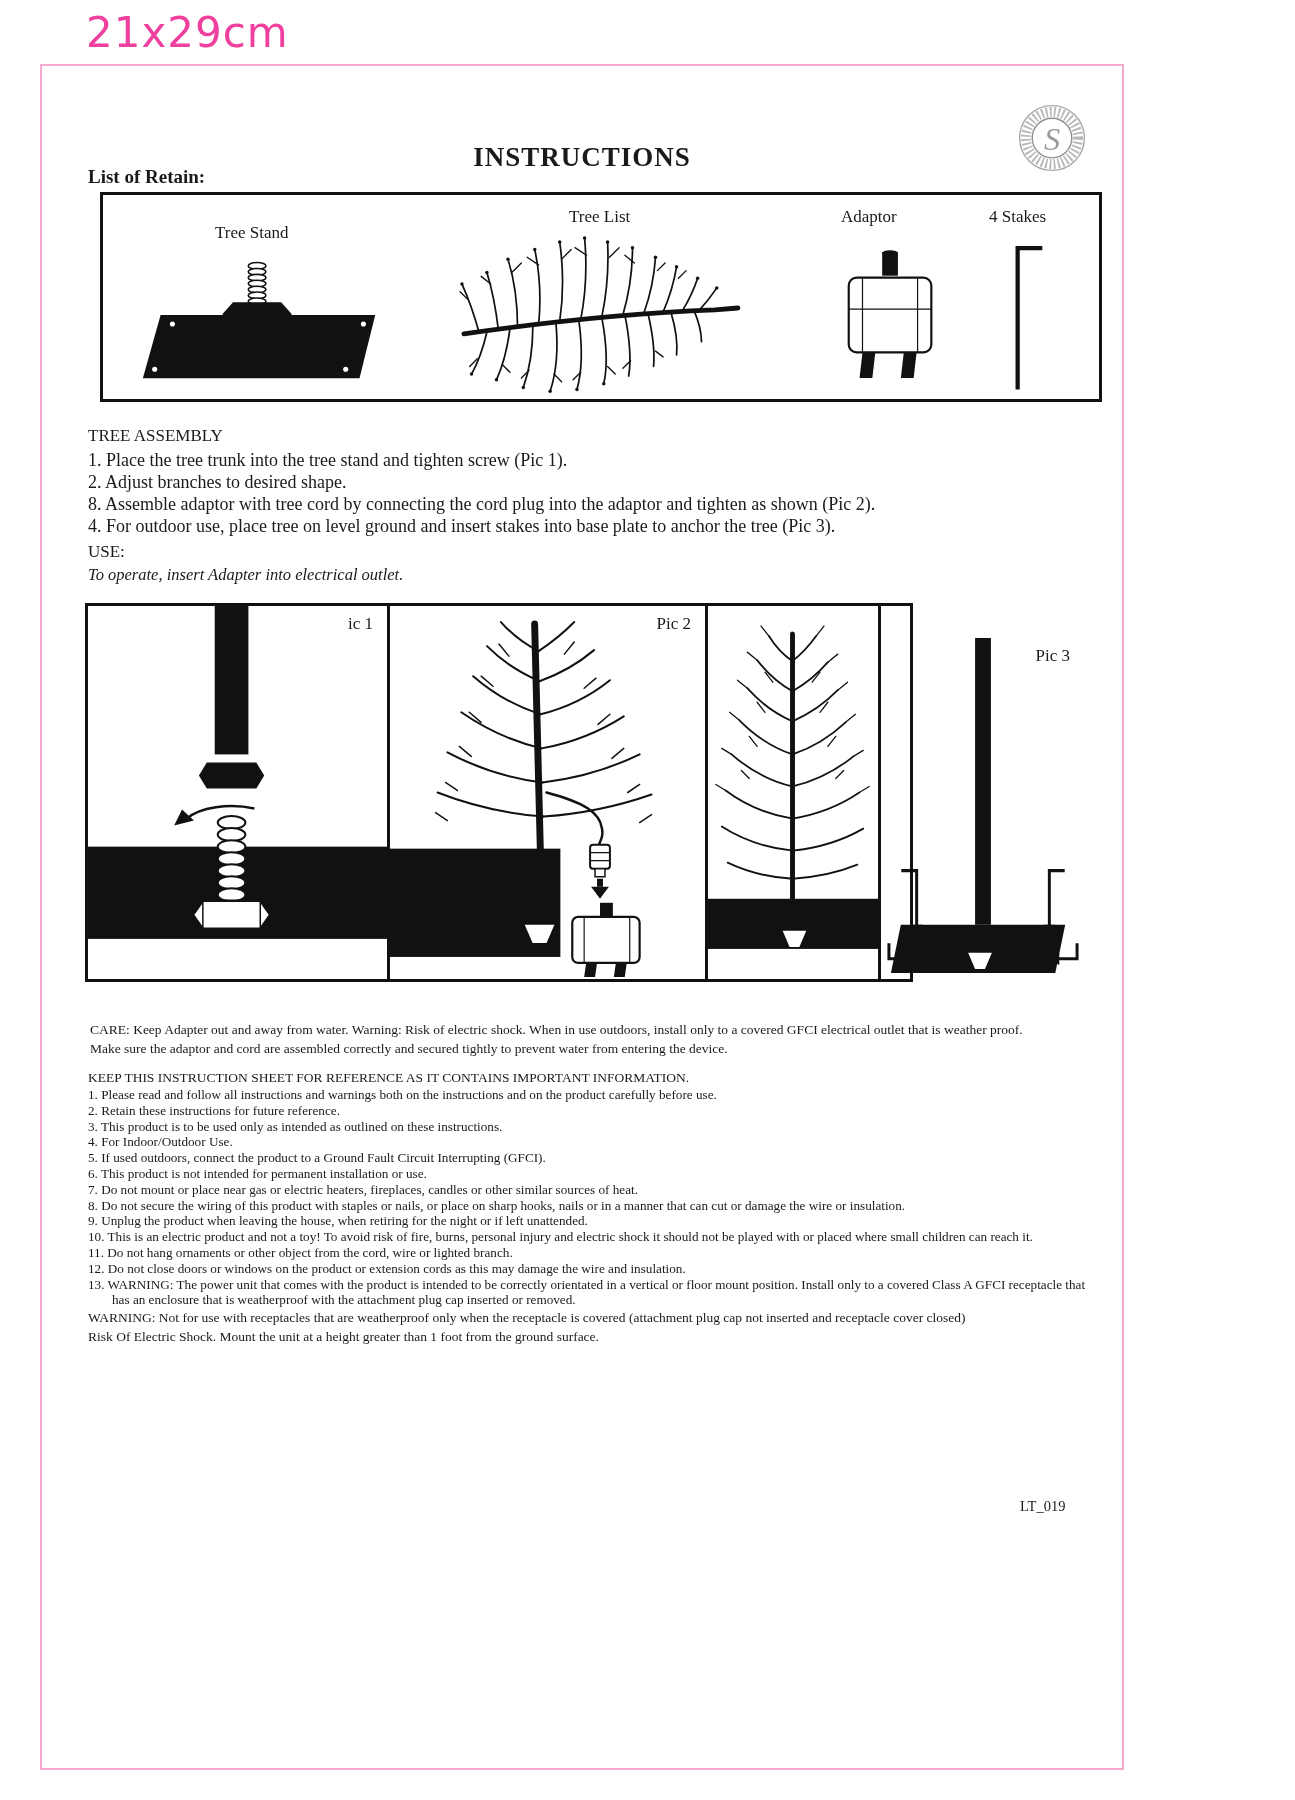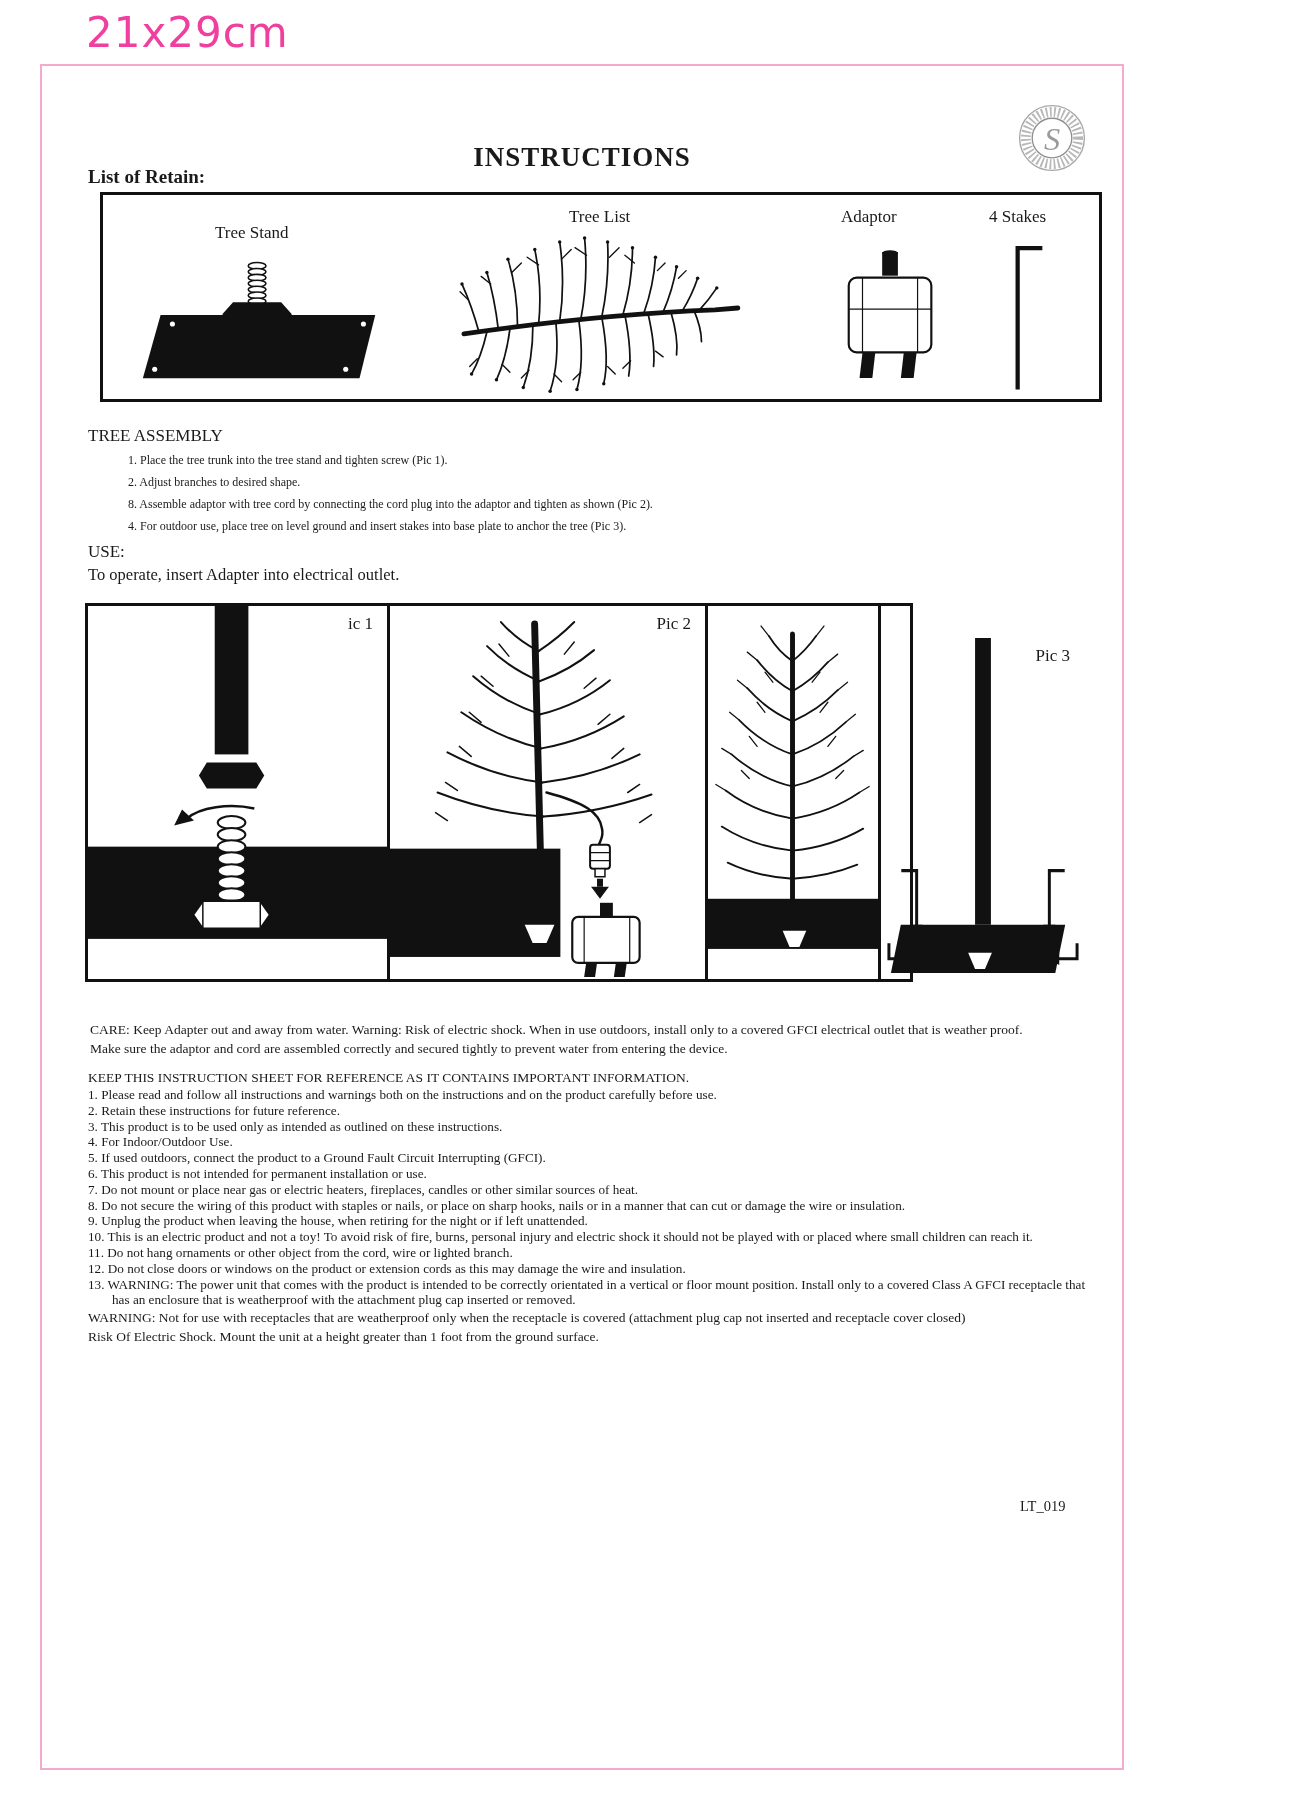--- a/index.html
+++ b/index.html
@@ -12,23 +12,23 @@
   .parts-heading { left:46px; top:100px; font-size:19px; font-weight:bold; }
   .title { left:0; top:76px; width:1080px; text-align:center; font-size:27px; font-weight:bold; letter-spacing:1px; }
   .logo { left:950px; top:36px; width:120px; text-align:center; }
   .brand-name { margin-top:12px; font-size:15px; letter-spacing:3px; color:#8c8c8c; }
 
   .frame { border:3px solid #111; background:#fff; }
   .parts-box { left:43px; top:126px; width:1002px; height:210px;margin-left:15px; }
   .part-label { position:absolute; font-size:17px; }
 
   .assembly-heading { left:46px; top:360px; font-size:17px; }
-  .steps { left:46px; top:383px; font-size:12px; line-height:22px; white-space:nowrap;margin-left:40px; }
+  .steps { left:46px; top:383px; font-size:18px; line-height:22px; white-space:nowrap; }
   .use-heading { left:46px; top:476px; font-size:17px; }
-  .use-text { left:46px; top:499px; font-size:16.5px; }
+  .use-text { left:46px; top:499px; font-size:16.5px;font-style:italic; }
 
   .pics-box { left:43px; top:537px; width:828px; height:379px; }
   .panel { position:absolute; top:0; height:100%; }
   .panel svg { display:block; width:100%; height:100%; }
   .p1 { left:0; width:302px; border-right:3px solid #111; }
   .p2 { left:302px; width:318px; border-right:3px solid #111; }
   .p3 { left:620px; width:173px; border-right:3px solid #111; }
   .p4 { left:793px; width:203px;margin-top:32px; }
   .pic-label { position:absolute; top:8px; right:12px; font-size:17px; background:#fff; padding:0 2px; }
 

